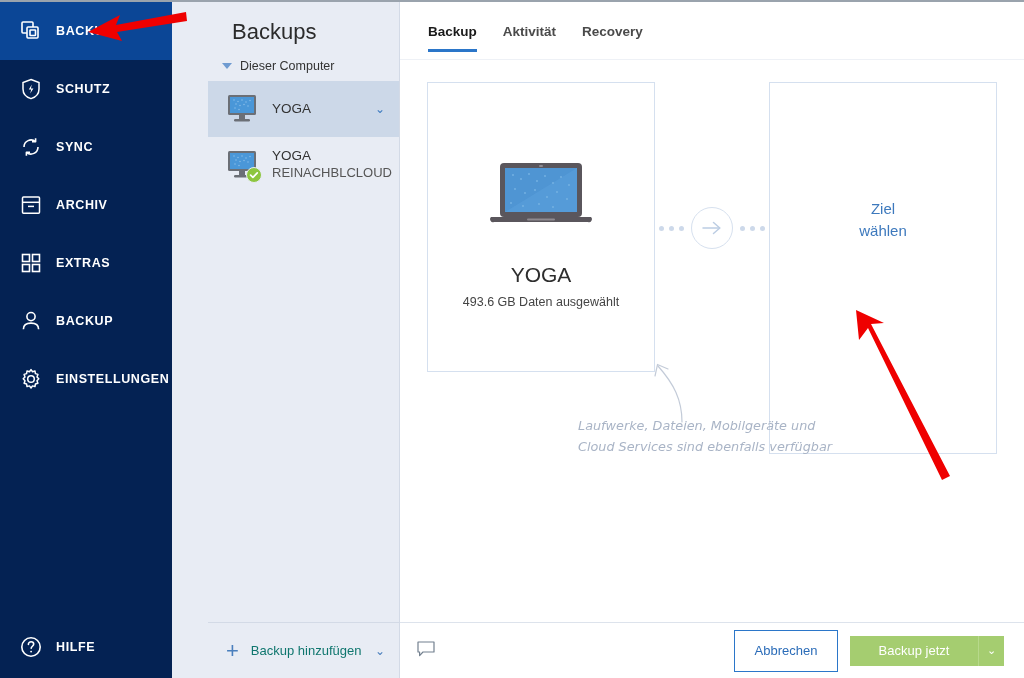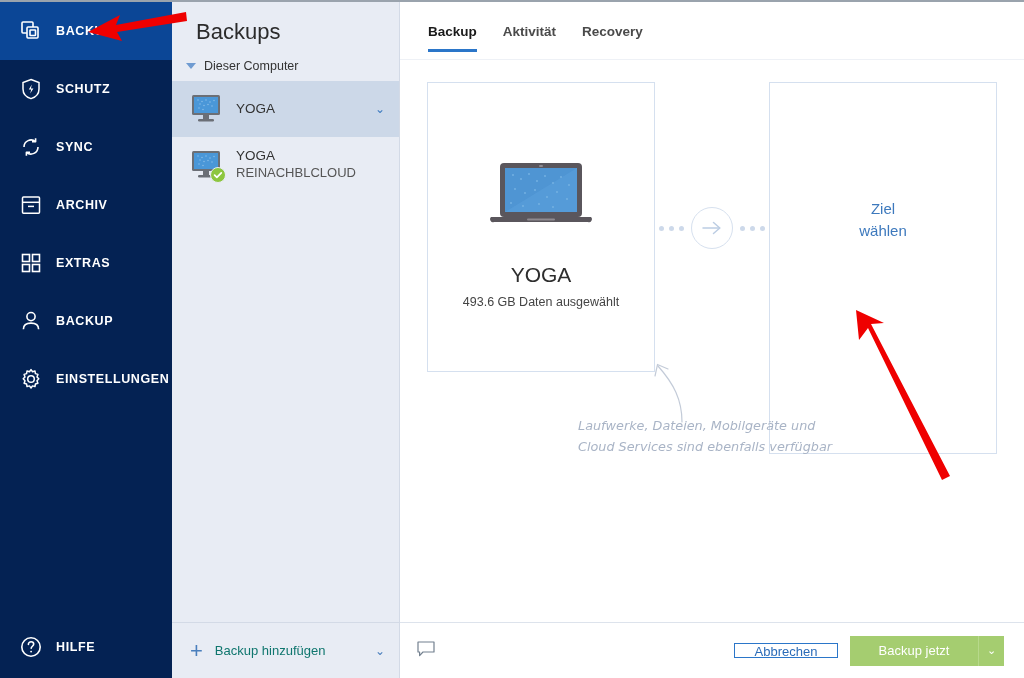--- a/index.html
+++ b/index.html
@@ -53,20 +53,21 @@
 
   
   .bpanel {
     width: 228px;
     flex: 0 0 228px;
     background: #e8ecf4;
     display: flex;
     flex-direction: column;
     border-right: 1px solid #d3dae6;
     position: relative;
+    padding-left: 36px;
   }
   .bpanel-title {
     font-size: 22px;
     color: #2b2b2b;
     padding: 17px 0 8px 24px;
     font-weight: normal;
   }
   .group-row {
     display: flex; align-items: center;
     padding: 6px 0 8px 14px;
@@ -200,21 +201,21 @@
     flex: 0 0 56px;
     height: 56px;
     border-top: 1px solid #dde3ec;
     display: flex; align-items: center;
     padding: 0 20px 0 16px;
     background: #fff;
   }
   .chat-ico { color: #6f7d90; }
   .ab-spacer { flex: 1 1 auto; }
   .btn-cancel {
-    height: 15px; min-width: 104px;
+    height: 42px; min-width: 104px;
     border: 1px solid #2b76c9;
     background: #fff; color: #2b6cb8;
     font-size: 13px;
     font-family: "Liberation Sans", sans-serif;
     cursor: default;
     margin-right: 12px;
   }
   .btn-split { display: flex; height: 30px; }
   .btn-primary {
     min-width: 128px; height: 30px;

